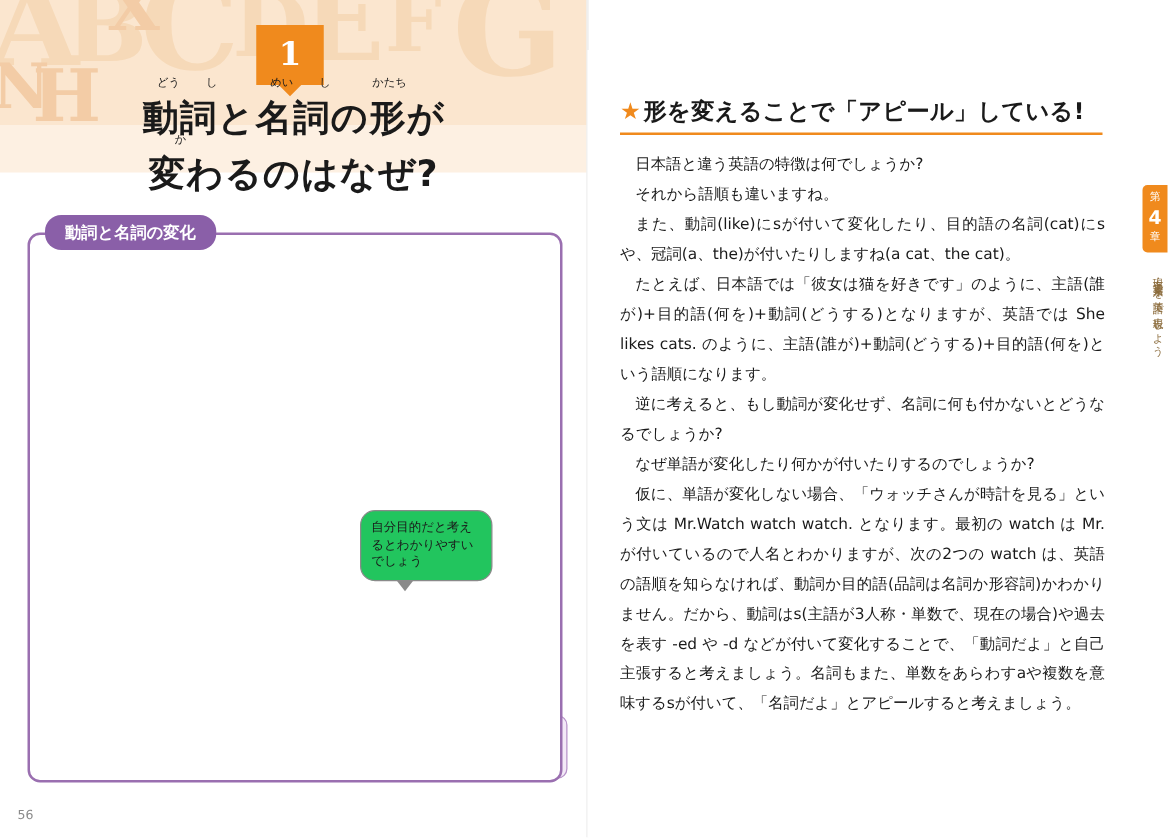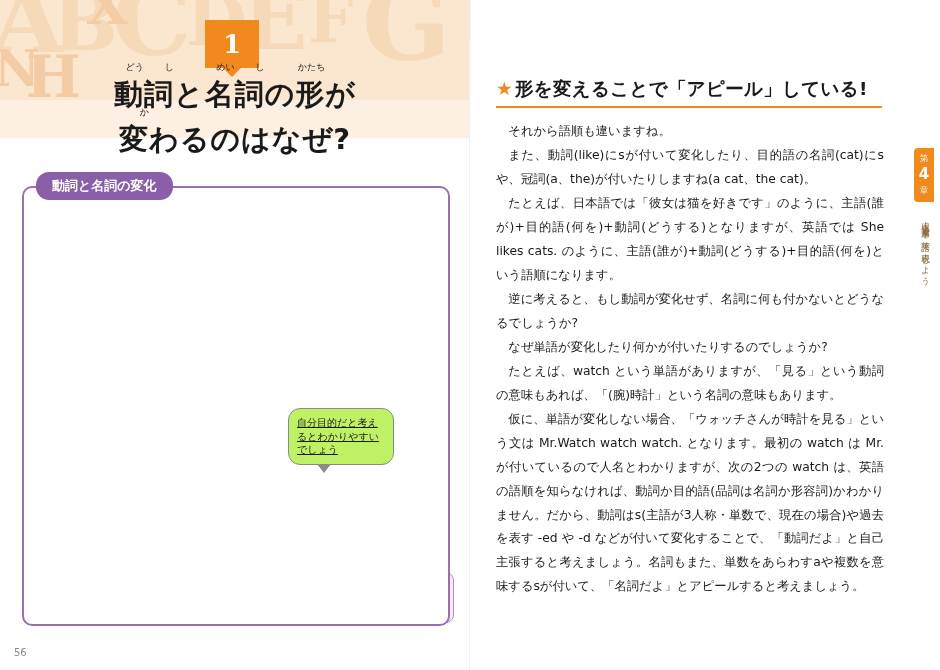--- a/index.html
+++ b/index.html
@@ -304,29 +304,28 @@
     display: flex; justify-content: space-around;
     font-size: 7.5px; color: #555;
   }
   .mr1 { left: 34px; top: 416px; }
   .mr2 { left: 34px; top: 500px; }
 
   .teacher-bubble {
     position: absolute;
     left: 288px; top: 408px;
     width: 88px;
-    background: #bef264;
+    background: #22c55e;
     border: 1.3px solid #8a8a8a;
     border-radius: 12px;
     padding: 7px 8px;
     font-size: 10px;
     line-height: 1.35;
     color: #1a1a1a;
     z-index: 7;
-    text-decoration: underline;
   }
   .teacher-bubble:after {
     content:"";
     position:absolute; left: 28px; bottom:-9px;
     border-left:7px solid transparent; border-right:7px solid transparent;
     border-top:9px solid #8a8a8a;
   }
 
   
   .teacher { position:absolute; left: 290px; top: 448px; width: 120px; height: 130px; }
@@ -591,26 +590,26 @@
   <div class="gutter"></div>
 
   <div class="right-page">
 
     <div class="r-headline">
       <span class="star">★</span><span>形を変えることで「アピール」している!</span>
     </div>
     <div class="r-rule"></div>
 
     <div class="r-body">
+      <p>日本語と違う英語の特徴は何でしょうか?</p>
       <p>それから語順も違いますね。</p>
       <p>また、動詞(like)にsが付いて変化したり、目的語の名詞(cat)にsや、冠詞(a、the)が付いたりしますね(a cat、the cat)。</p>
       <p>たとえば、日本語では「彼女は猫を好きです」のように、主語(誰が)+目的語(何を)+動詞(どうする)となりますが、英語では She likes cats. のように、主語(誰が)+動詞(どうする)+目的語(何を)という語順になります。</p>
       <p>逆に考えると、もし動詞が変化せず、名詞に何も付かないとどうなるでしょうか?</p>
       <p>なぜ単語が変化したり何かが付いたりするのでしょうか?</p>
-      <p>たとえば、watch という単語がありますが、「見る」という動詞の意味もあれば、「(腕)時計」という名詞の意味もあります。</p>
       <p>仮に、単語が変化しない場合、「ウォッチさんが時計を見る」という文は Mr.Watch watch watch. となります。最初の watch は Mr. が付いているので人名とわかりますが、次の2つの watch は、英語の語順を知らなければ、動詞か目的語(品詞は名詞か形容詞)かわかりません。だから、動詞はs(主語が3人称・単数で、現在の場合)や過去を表す -ed や -d などが付いて変化することで、「動詞だよ」と自己主張すると考えましょう。名詞もまた、単数をあらわすaや複数を意味するsが付いて、「名詞だよ」とアピールすると考えましょう。</p>
     </div>
 
     <div class="chap-tab">
       <span>第</span>
       <span class="big">4</span>
       <span>章</span>
     </div>
     <div class="chap-side">現在・過去・未来を英語で表現しよう</div>
 

